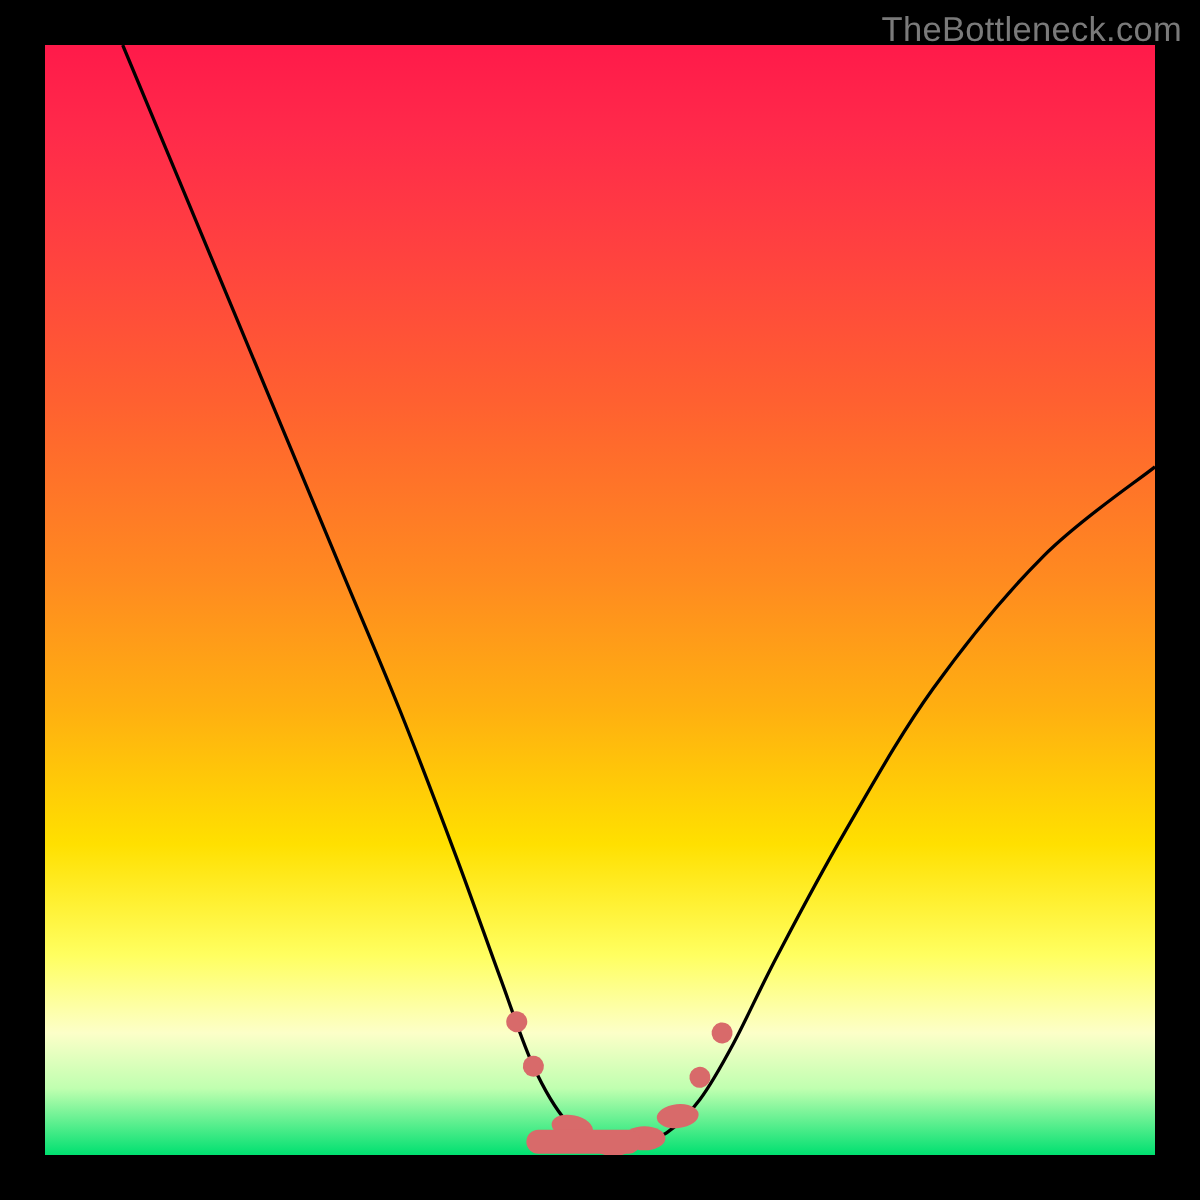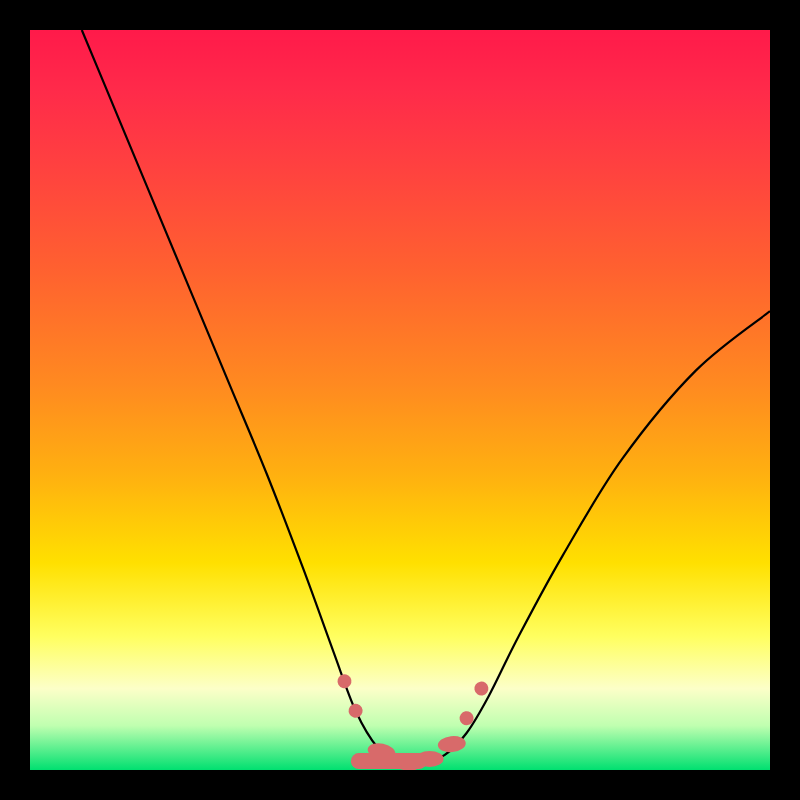--- a/index.html
+++ b/index.html
@@ -52,20 +52,21 @@
     top: 0;
     width: 740px;
     height: 740px;
   }
 </style>
 </head>
 <body>
 
 <div class="frame">
 
+  <div class="watermark">TheBottleneck.com</div>
 
   <div class="plot-area">
     <svg class="curve" viewBox="0 0 740 740" preserveAspectRatio="none">
       <g id="curve-group">
           <path d="M 51.800000000000004 0 C 57.96666666666667 14.799999999999992 76.46666666666667 59.199999999999946 88.8 88.79999999999995 C 101.13333333333333 118.39999999999996 113.46666666666667 148.00000000000003 125.80000000000001 177.60000000000002 C 138.13333333333335 207.20000000000002 150.46666666666667 236.79999999999998 162.8 266.4 C 175.13333333333335 296 187.46666666666667 325.59999999999997 199.8 355.2 C 212.13333333333335 384.8 224.46666666666667 413.16666666666663 236.8 444 C 249.13333333333335 474.83333333333337 262.70000000000005 510.6 273.8 540.2 C 284.9 569.8000000000001 294.76666666666665 598.1666666666667 303.4 621.6 C 312.0333333333333 645.0333333333333 318.20000000000005 664.7666666666667 325.6 680.8 C 333 696.8333333333333 340.4 709.1666666666666 347.79999999999995 717.8 C 355.19999999999993 726.4333333333333 362.59999999999997 730.1333333333333 370 732.6 C 377.40000000000003 735.0666666666667 384.80000000000007 733.8333333333334 392.20000000000005 732.6 C 399.6 731.3666666666667 407.00000000000006 730.1333333333334 414.40000000000003 725.2 C 421.8 720.2666666666667 429.2 712.8666666666667 436.59999999999997 703 C 443.99999999999994 693.1333333333333 450.1666666666667 682.0333333333333 458.8 666 C 467.43333333333334 649.9666666666667 476.0666666666667 630.2333333333333 488.40000000000003 606.8 C 500.73333333333335 583.3666666666666 515.5333333333333 555 532.8 525.4 C 550.0666666666666 495.79999999999995 569.8 460.0333333333333 592 429.2 C 614.2 398.3666666666667 641.3333333333334 365.06666666666666 666 340.4 C 690.6666666666666 315.7333333333333 727.6666666666666 291.06666666666666 740 281.2" fill="none" stroke="#000000" stroke-width="2.2"></path>
         </g>
       <g id="marker-group">
           <ellipse cx="314.5" cy="651.2" rx="7" ry="7" fill="#d86a6a" transform="rotate(60 314.5 651.2)"></ellipse>
           <ellipse cx="325.6" cy="680.8" rx="7" ry="7" fill="#d86a6a" transform="rotate(60 325.6 680.8)"></ellipse>
           <ellipse cx="351.5" cy="721.5" rx="14" ry="8" fill="#d86a6a" transform="rotate(12 351.5 721.5)"></ellipse>

